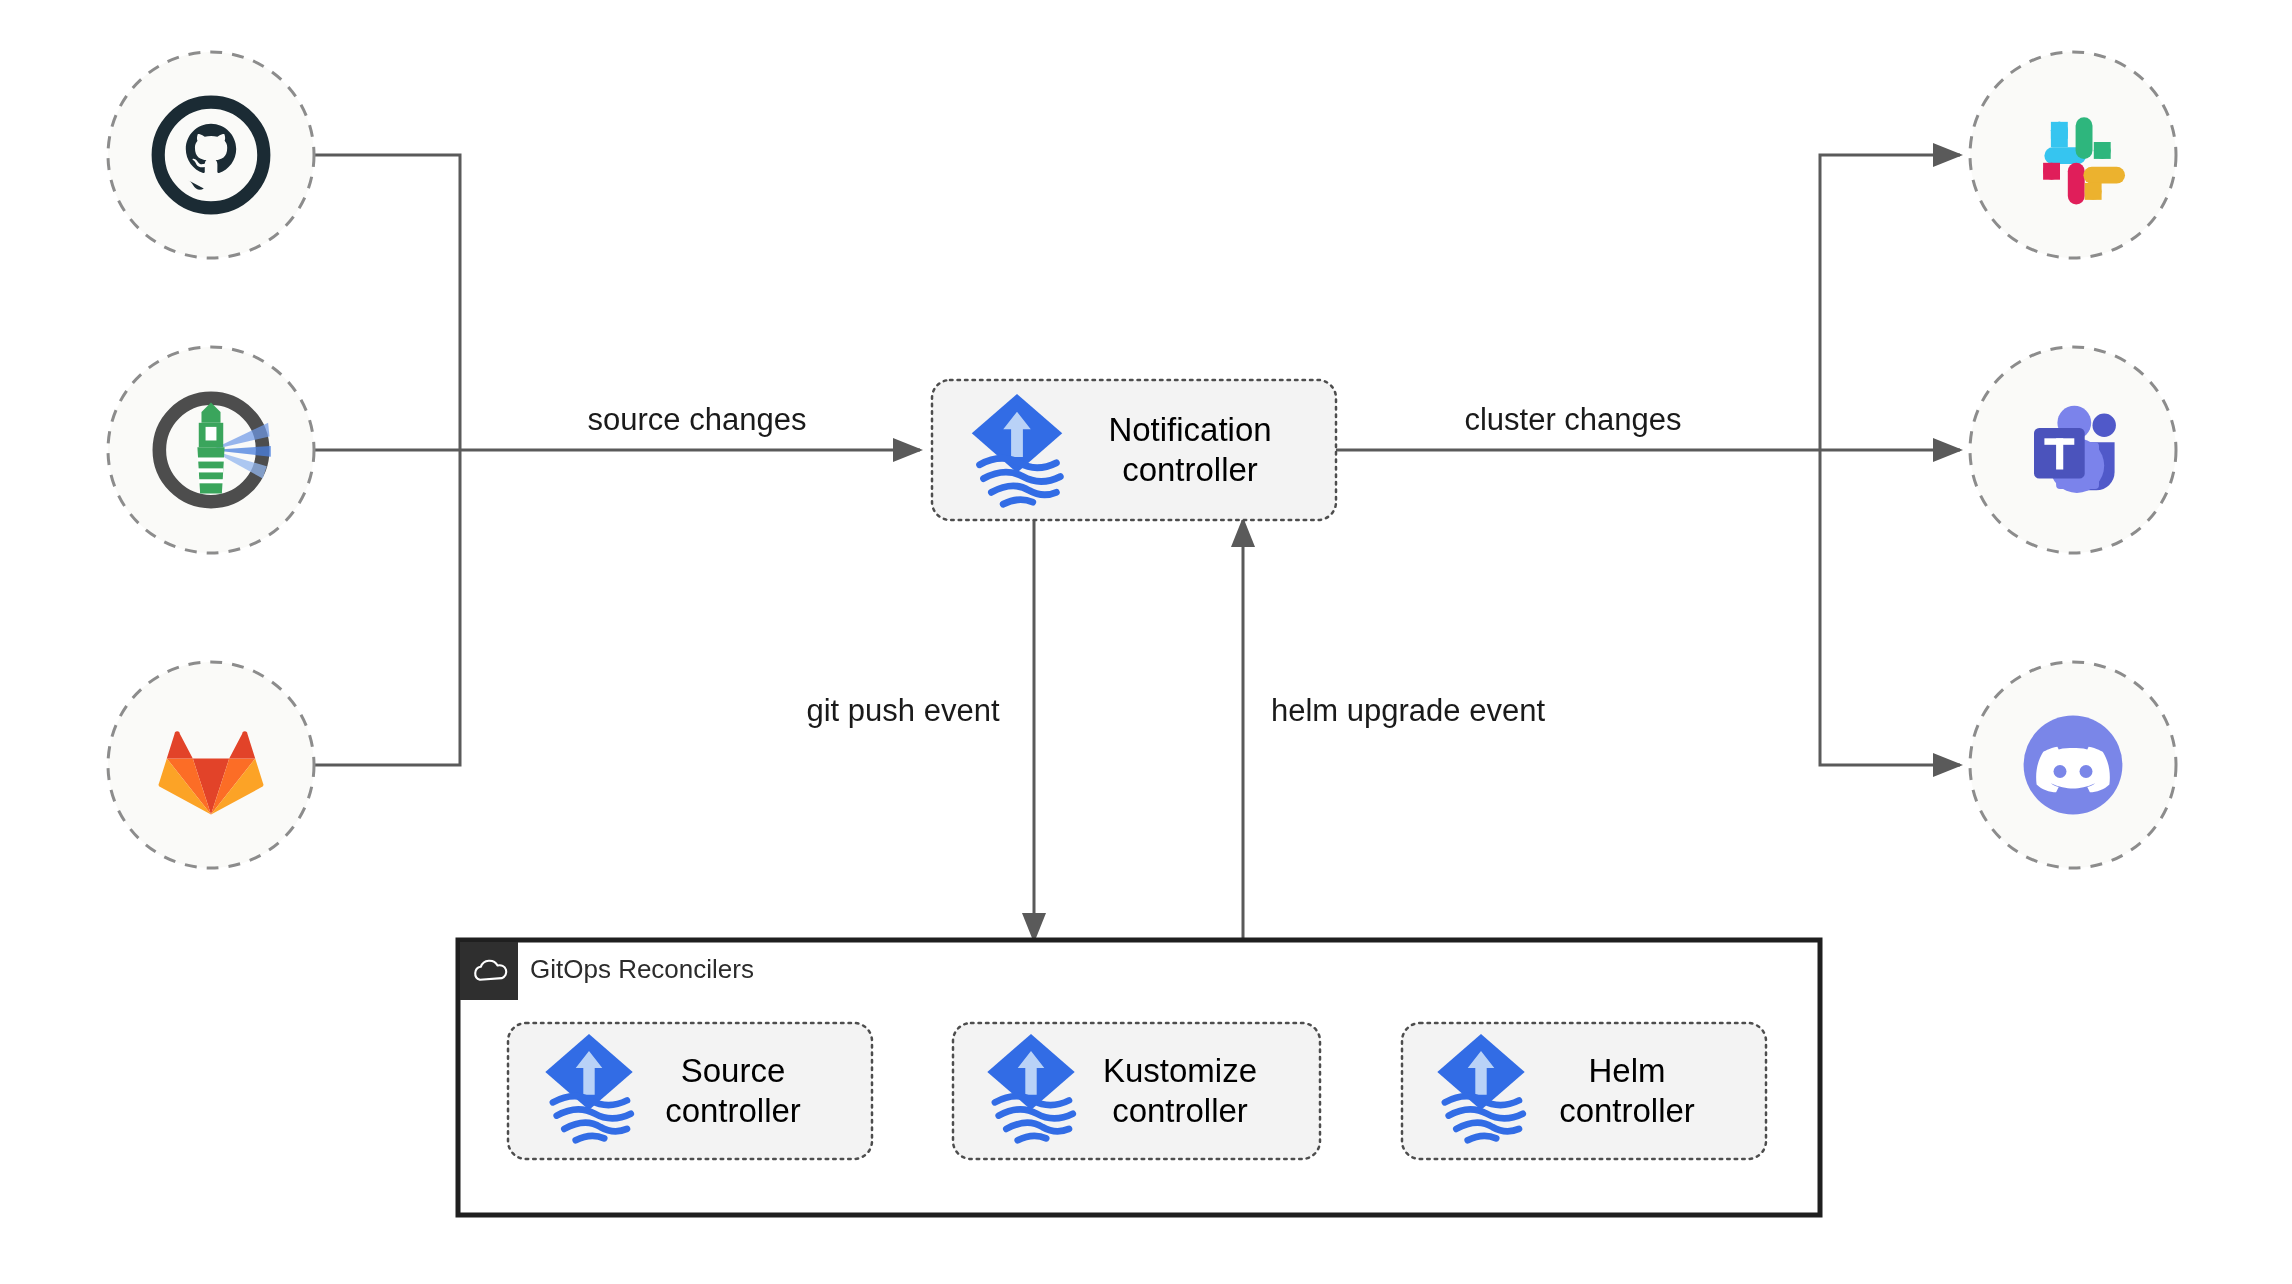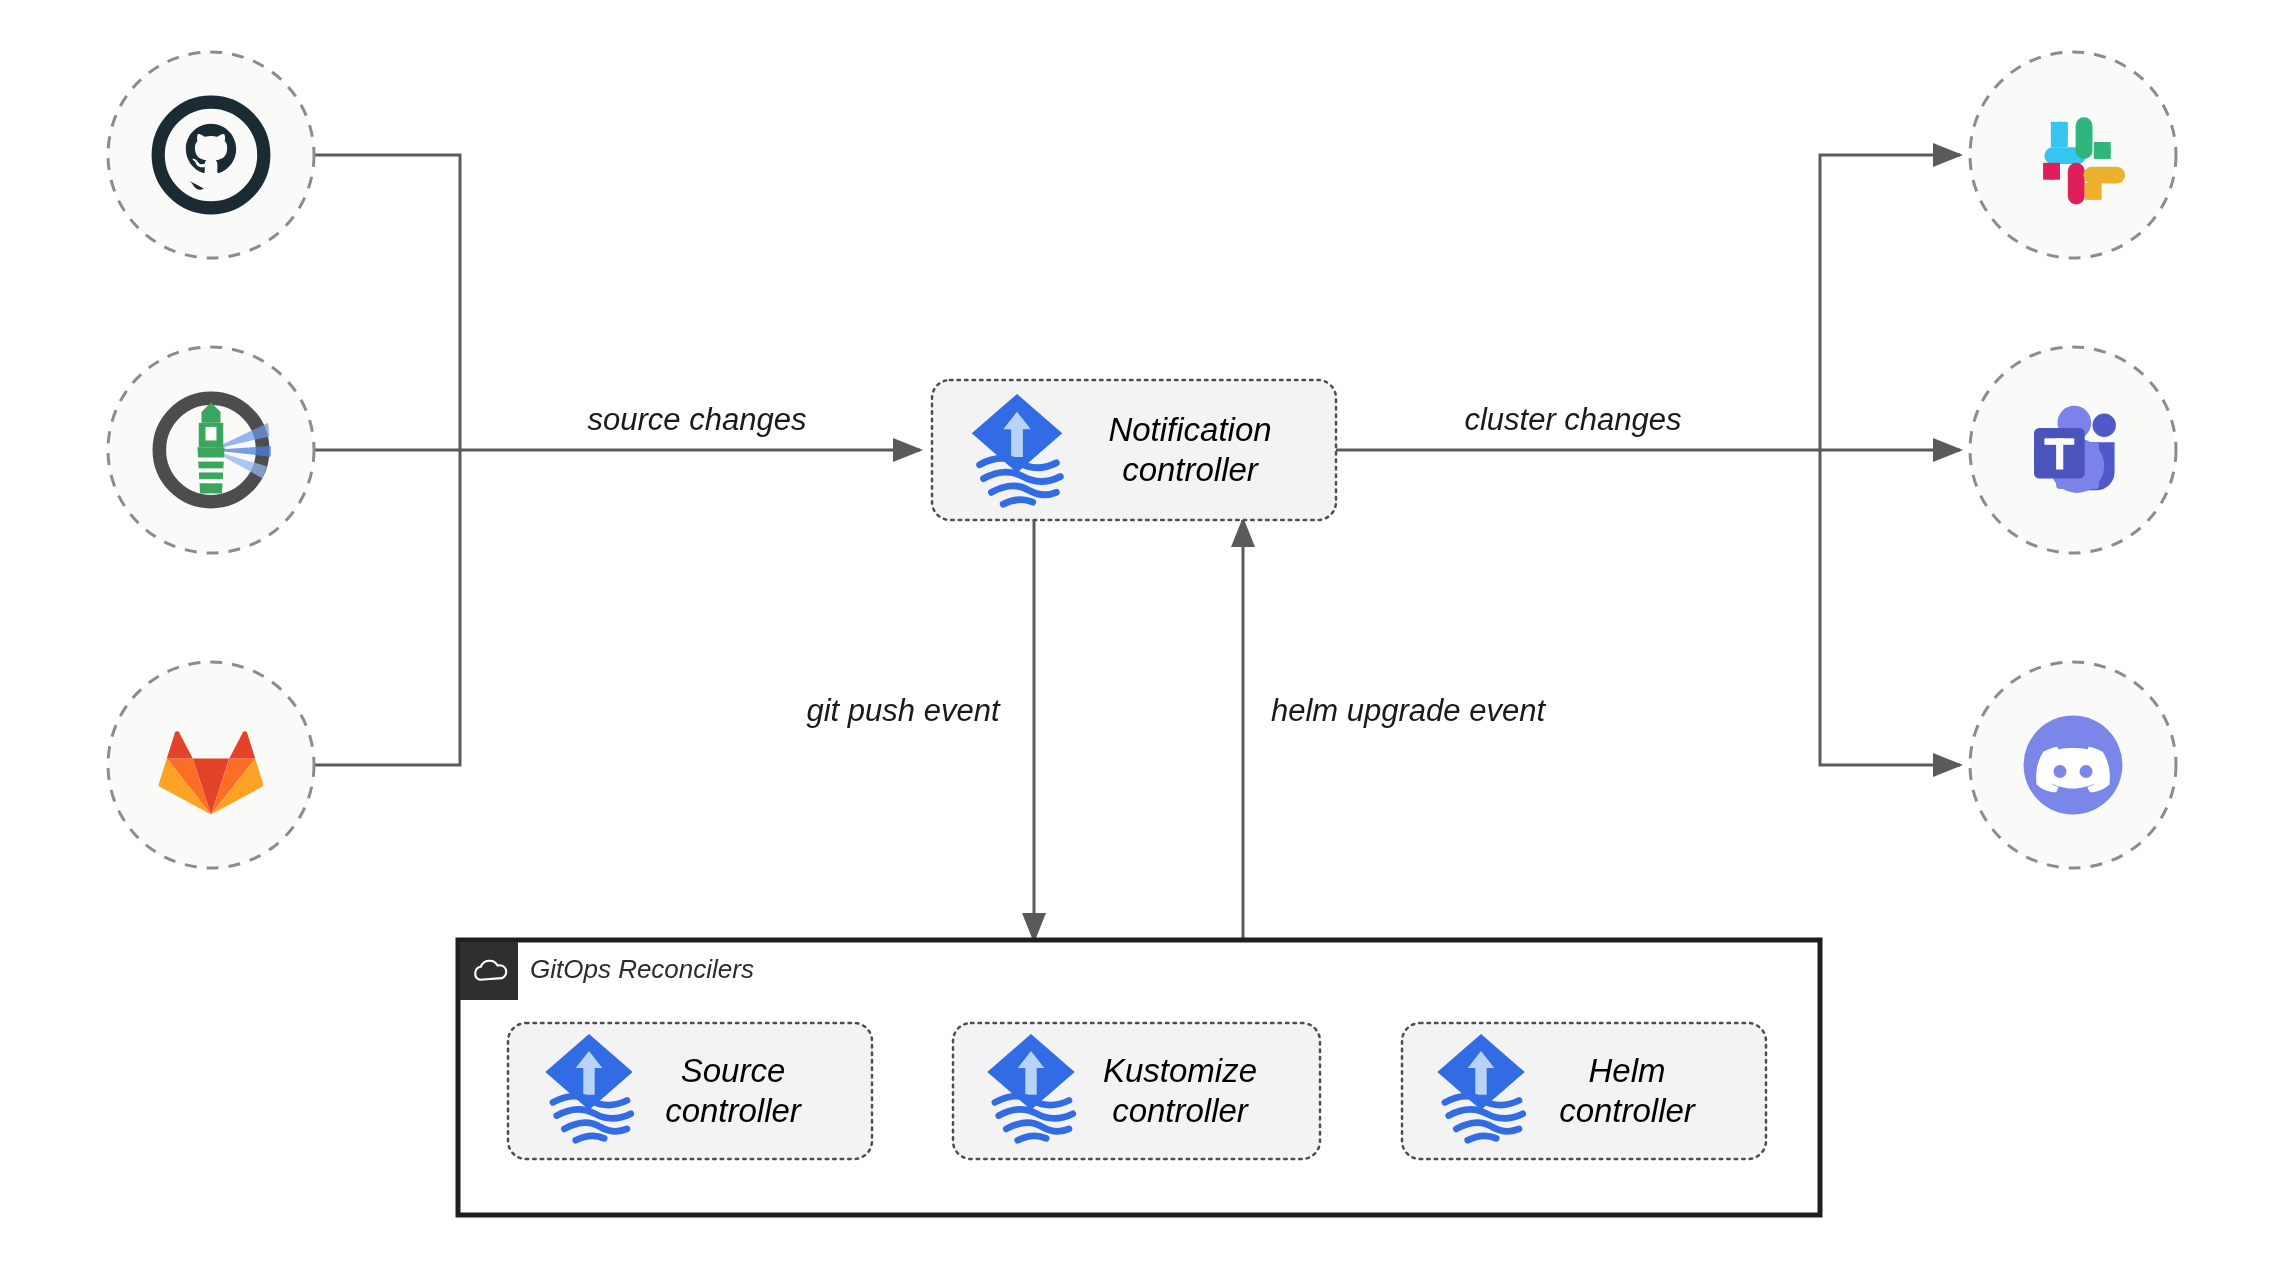--- a/index.html
+++ b/index.html
@@ -13,21 +13,20 @@
     height: 1284px;
     overflow: hidden;
     font-family: "Liberation Sans", sans-serif;
     color: #000000;
   }
   #diagram-root {
     position: relative;
     width: 2292px;
     height: 1284px;
     background: #ffffff;
-    font-style: italic;
   }
   svg.canvas {
     position: absolute;
     top: 0;
     left: 0;
     width: 2292px;
     height: 1284px;
     display: block;
   }
   .edge-line {

